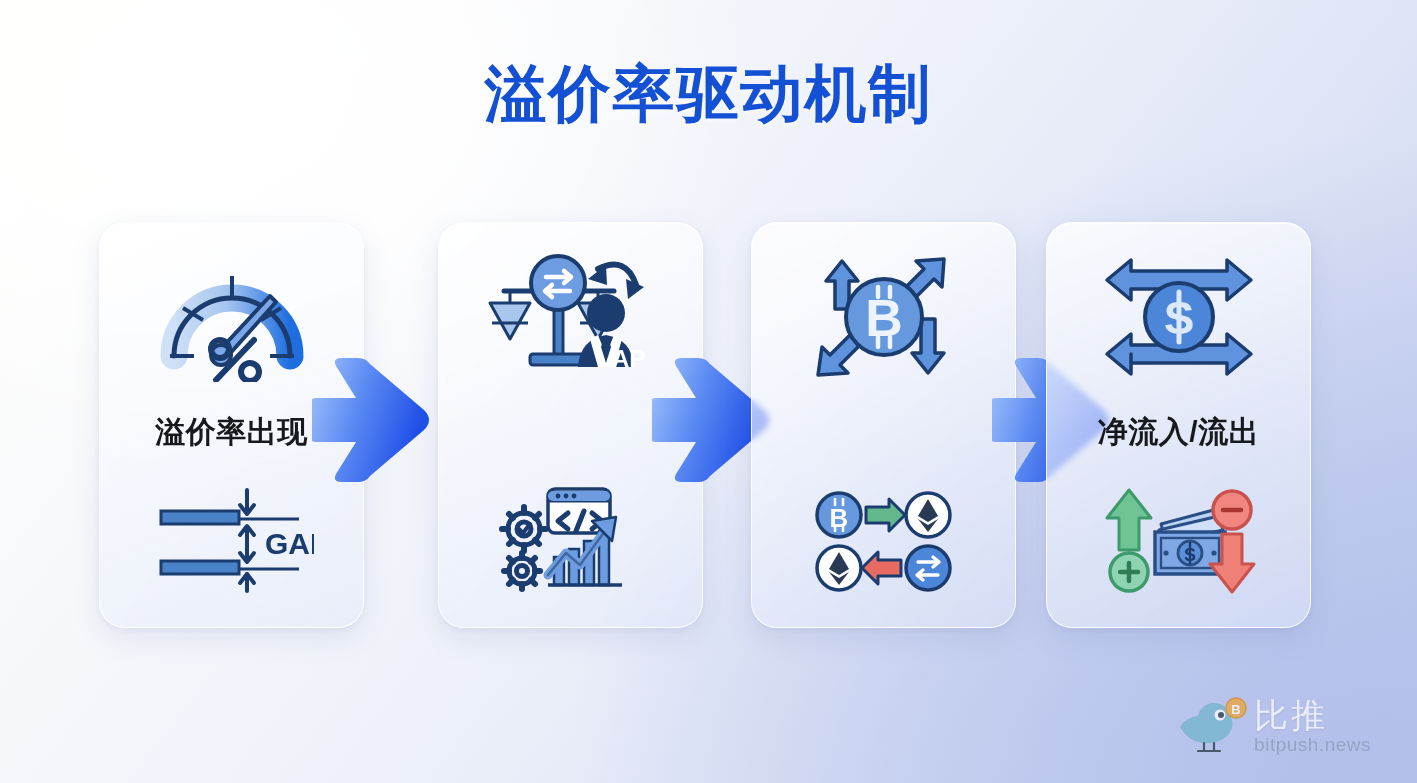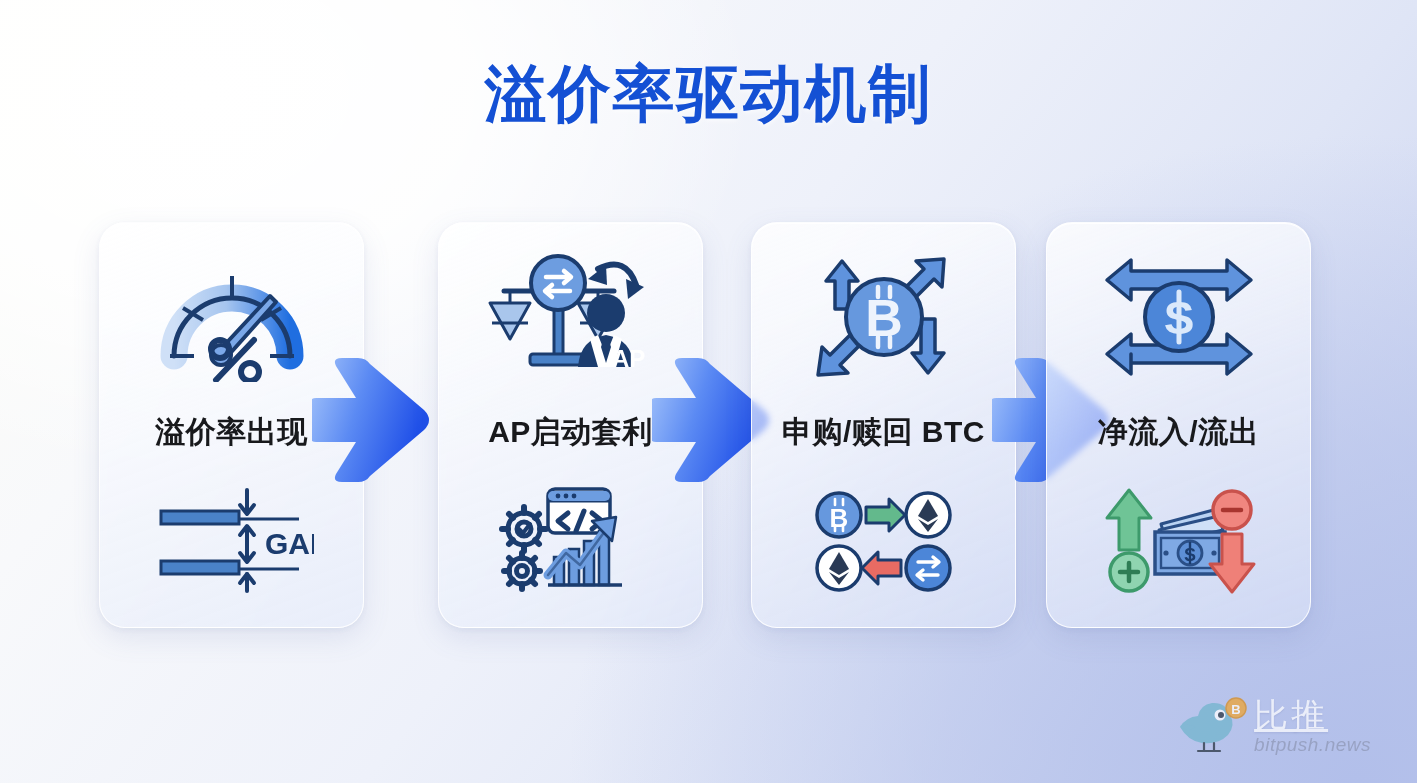--- a/index.html
+++ b/index.html
@@ -107,28 +107,26 @@
     gap: 6px;
     opacity: 0.72;
   }
   .wm-text { display: flex; flex-direction: column; line-height: 1; }
   .wm-cn {
     font-size: 34px;
     font-weight: 500;
     color: #ffffff;
     letter-spacing: 3px;
     text-shadow: 0 1px 2px rgba(120,130,175,0.35);
-    text-decoration: underline;
   }
   .wm-en {
     font-size: 19px;
     color: #8e97b5;
     letter-spacing: 0.5px;
     margin-top: 3px;
-    font-style: italic;
   }
 </style>
 </head>
 <body>
 
 <div id="stage">
 
   <div class="title">溢价率驱动机制</div>
 
   <div class="card card-1">
@@ -222,21 +220,20 @@
         <polygon points="102,28 120,14 121,34" fill="#1b3c6e"></polygon>
         <polygon points="142,48 158,36 140,28" fill="#1b3c6e"></polygon>
 
         <circle cx="120" cy="62" r="19" fill="#1b3c6e"></circle>
         <path d="M92 116 Q94 88 120 84 Q146 88 148 116 Z" fill="#1b3c6e"></path>
         <path d="M112 84 L120 104 L128 84 L136 88 L128 116 L112 116 L104 88 Z" fill="#ffffff"></path>
         <path d="M118 86 L122 86 L125 96 L120 112 L115 96 Z" fill="#1b3c6e"></path>
         <text x="126" y="116" font-family="Liberation Sans, sans-serif" font-size="24" font-weight="700" fill="#ffffff">AP</text>
       </svg>
     </div>
-    <div class="card-label">AP启动套利</div>
     <div class="card-icon-bottom">
       <svg width="150" height="108" viewBox="0 0 150 108">
 
         <rect x="52" y="2" width="62" height="44" rx="7" fill="#ffffff" stroke="#1b3c6e" stroke-width="3.5"></rect>
         <path d="M52 14 L114 14" stroke="#1b3c6e" stroke-width="3"></path>
         <rect x="52" y="4" width="62" height="10" rx="5" fill="#6d9de0"></rect>
         <circle cx="62" cy="9" r="2.4" fill="#1b3c6e"></circle>
           <circle cx="70" cy="9" r="2.4" fill="#1b3c6e"></circle>
           <circle cx="78" cy="9" r="2.4" fill="#1b3c6e"></circle>
 
@@ -320,21 +317,20 @@
         <circle cx="76" cy="64" r="38" fill="#6698de" stroke="#1b3c6e" stroke-width="4"></circle>
         <text x="76" y="83" text-anchor="middle" font-family="Liberation Sans, sans-serif" font-size="52" font-weight="700" fill="#eef4fd">B</text>
         <g stroke="#eef4fd" stroke-width="4.5" stroke-linecap="round">
           <line x1="70" y1="34" x2="70" y2="44"></line>
             <line x1="82" y1="34" x2="82" y2="44"></line>
           <line x1="70" y1="84" x2="70" y2="94"></line>
             <line x1="82" y1="84" x2="82" y2="94"></line>
         </g>
       </svg>
     </div>
-    <div class="card-label">申购/赎回 BTC</div>
     <div class="card-icon-bottom">
       <svg width="140" height="104" viewBox="0 0 140 104">
 
         <circle cx="25" cy="26" r="22" fill="#6698de" stroke="#1b3c6e" stroke-width="3.5"></circle>
         <text x="25" y="38" text-anchor="middle" font-family="Liberation Sans, sans-serif" font-size="26" font-weight="700" fill="#ffffff">B</text>
         <g stroke="#ffffff" stroke-width="2.6" stroke-linecap="round">
           <line x1="21" y1="10" x2="21" y2="16"></line>
             <line x1="29" y1="10" x2="29" y2="16"></line>
           <line x1="21" y1="36" x2="21" y2="42"></line>
             <line x1="29" y1="36" x2="29" y2="42"></line>

